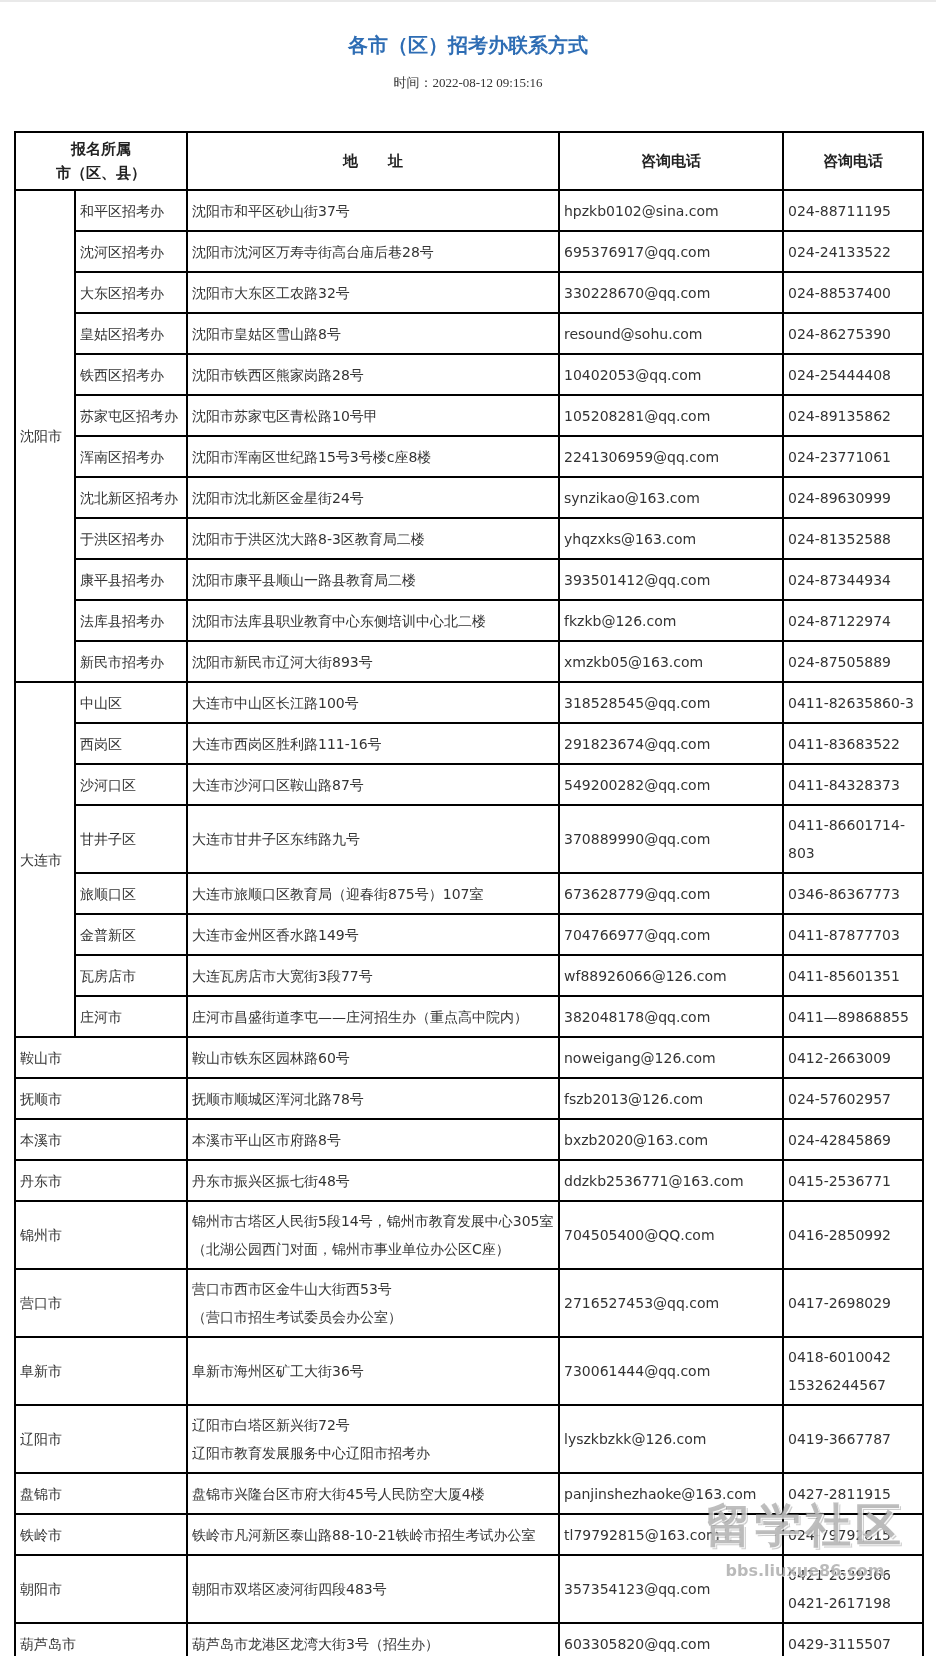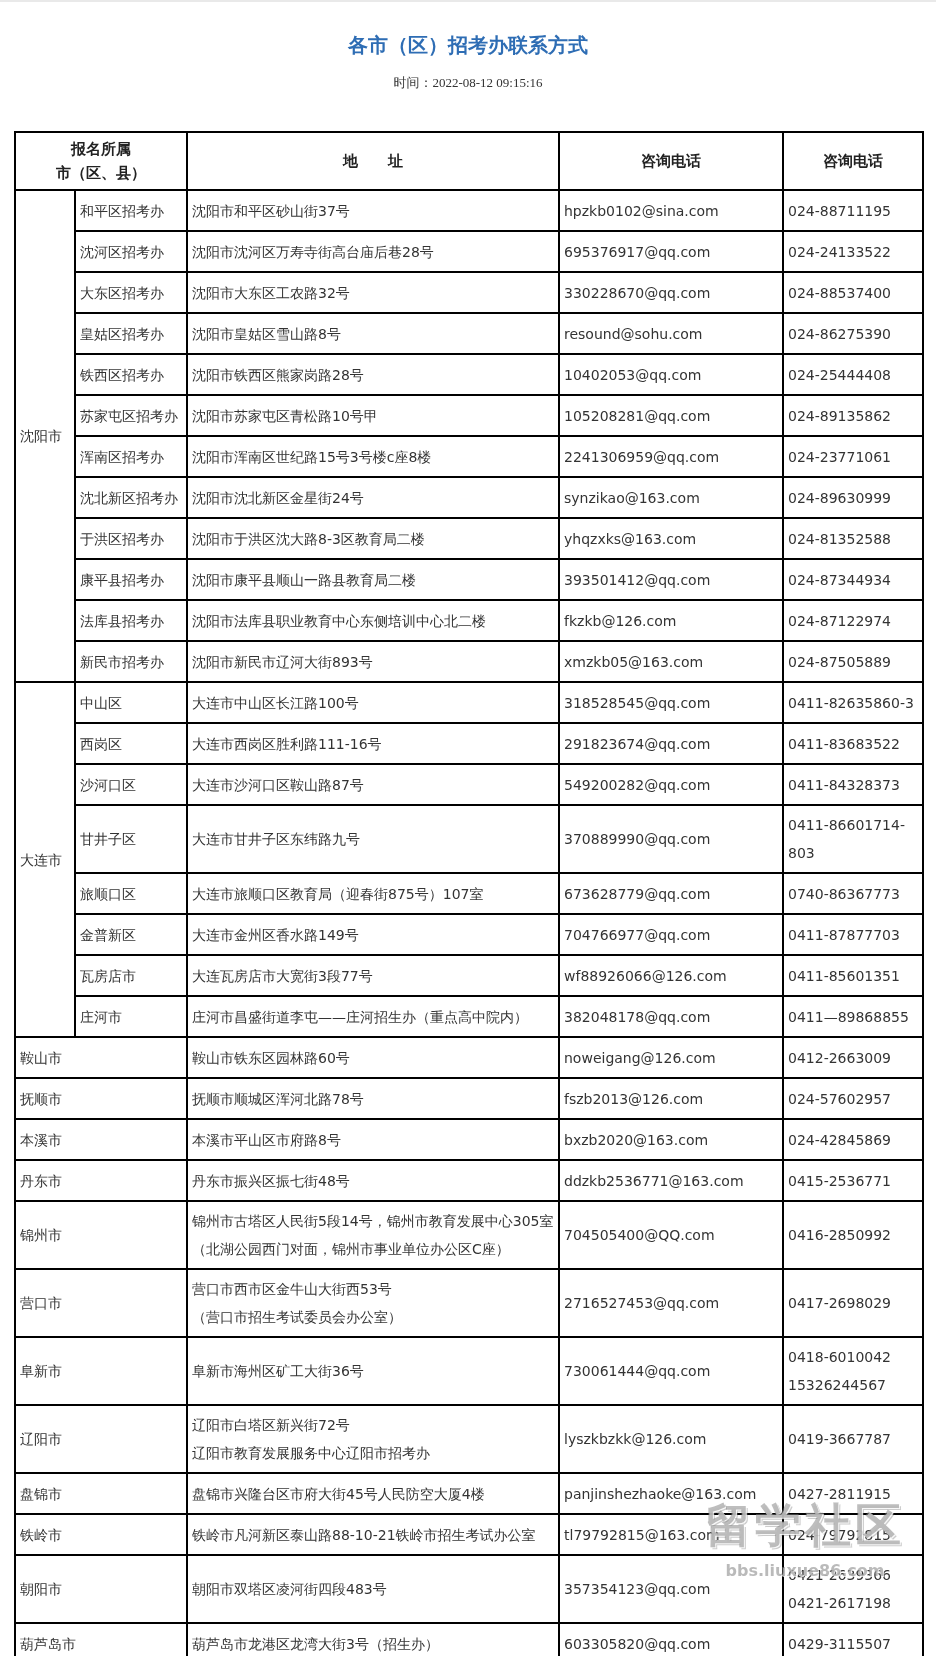--- a/index.html
+++ b/index.html
@@ -201,21 +201,21 @@
       <tr>
         <td class="office">甘井子区</td>
         <td class="addr">大连市甘井子区东纬路九号</td>
         <td class="email">370889990@qq.com</td>
         <td class="phone">0411-86601714-803</td>
       </tr>
       <tr>
         <td class="office">旅顺口区</td>
         <td class="addr">大连市旅顺口区教育局（迎春街875号）107室</td>
         <td class="email">673628779@qq.com</td>
-        <td class="phone">0740-86367773</td>
+        <td class="phone">0346-86367773</td>
       </tr>
       <tr>
         <td class="office">金普新区</td>
         <td class="addr">大连市金州区香水路149号</td>
         <td class="email">704766977@qq.com</td>
         <td class="phone">0411-87877703</td>
       </tr>
       <tr>
         <td class="office">瓦房店市</td>
         <td class="addr">大连瓦房店市大宽街3段77号</td>

